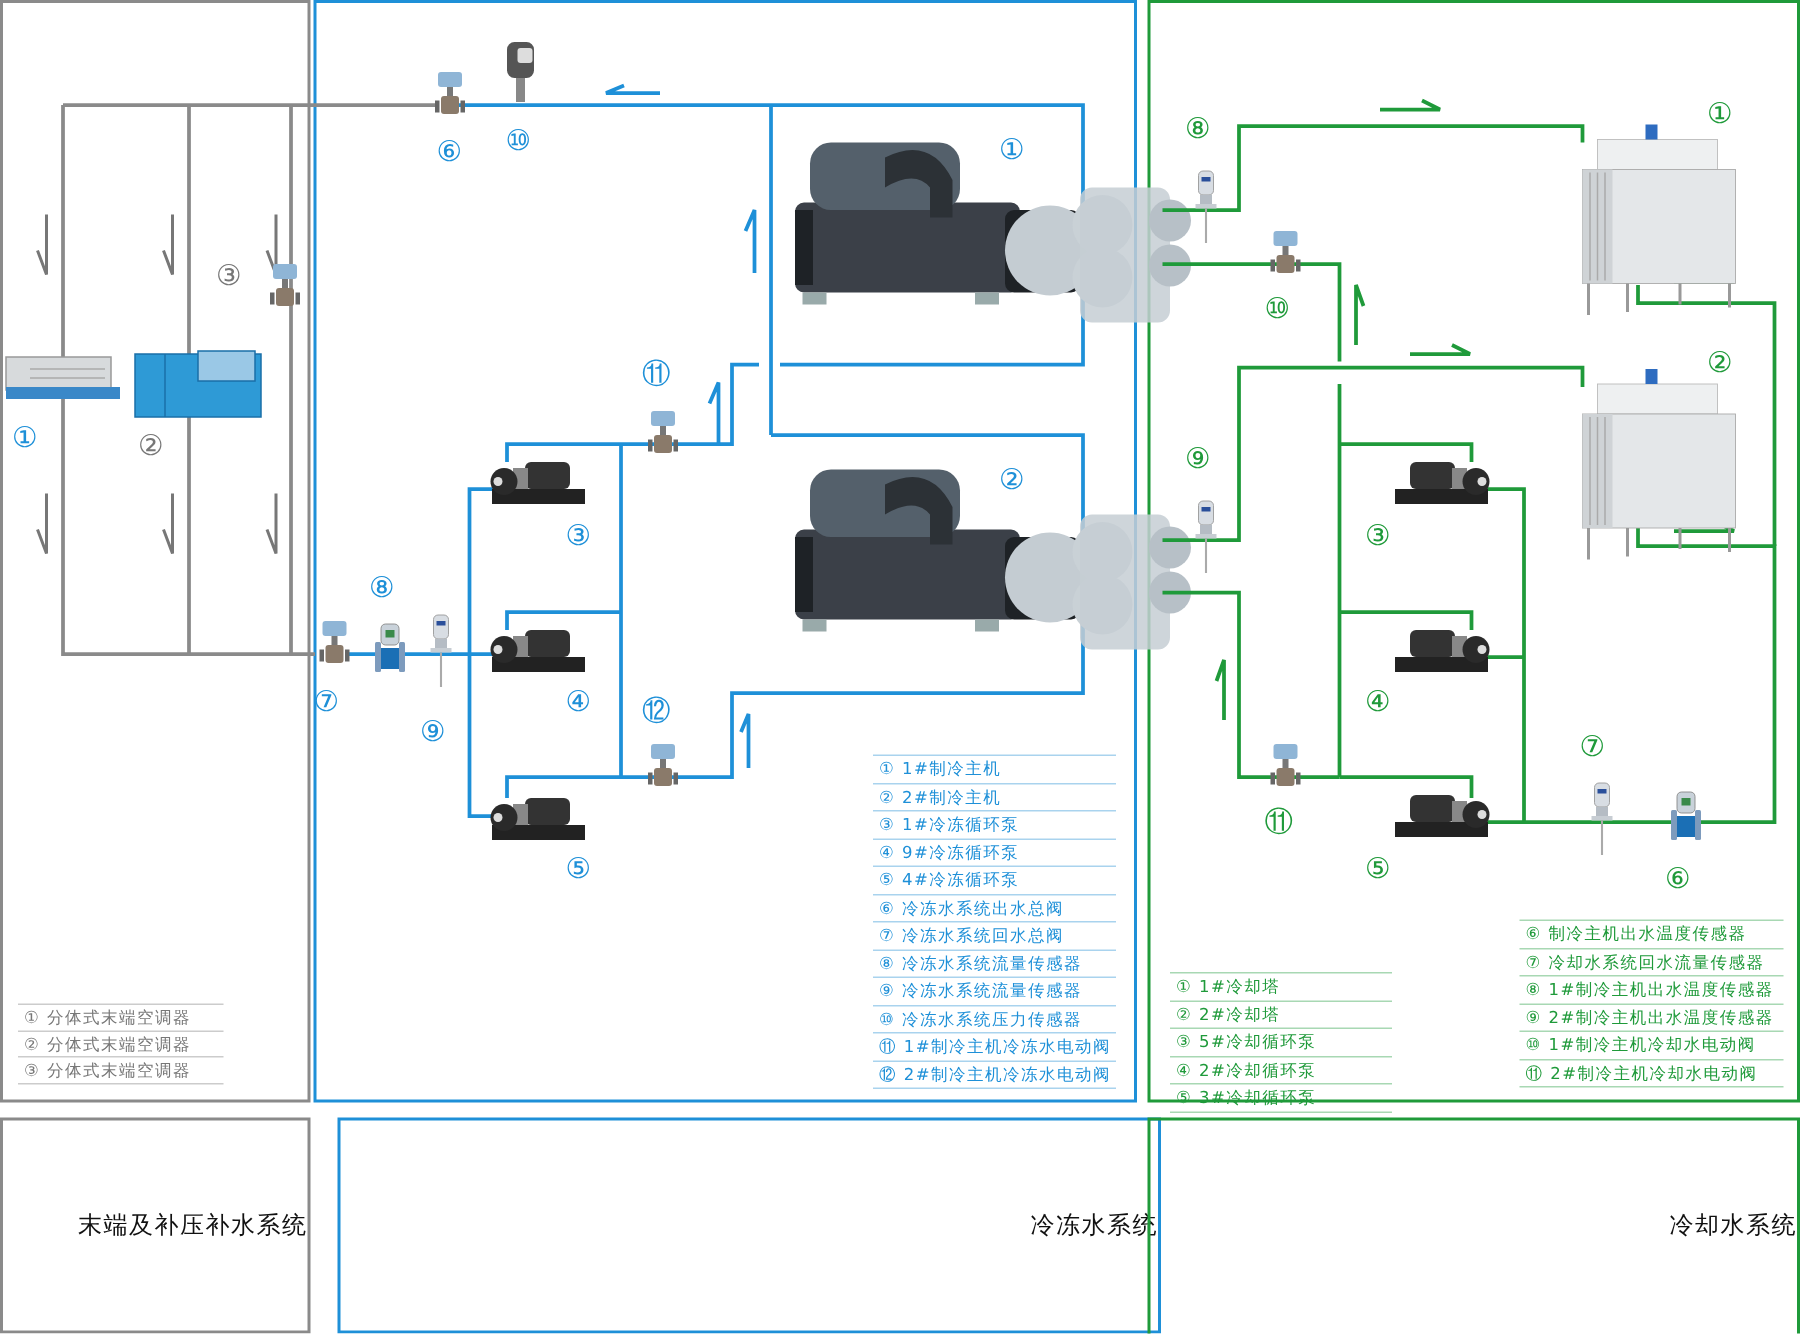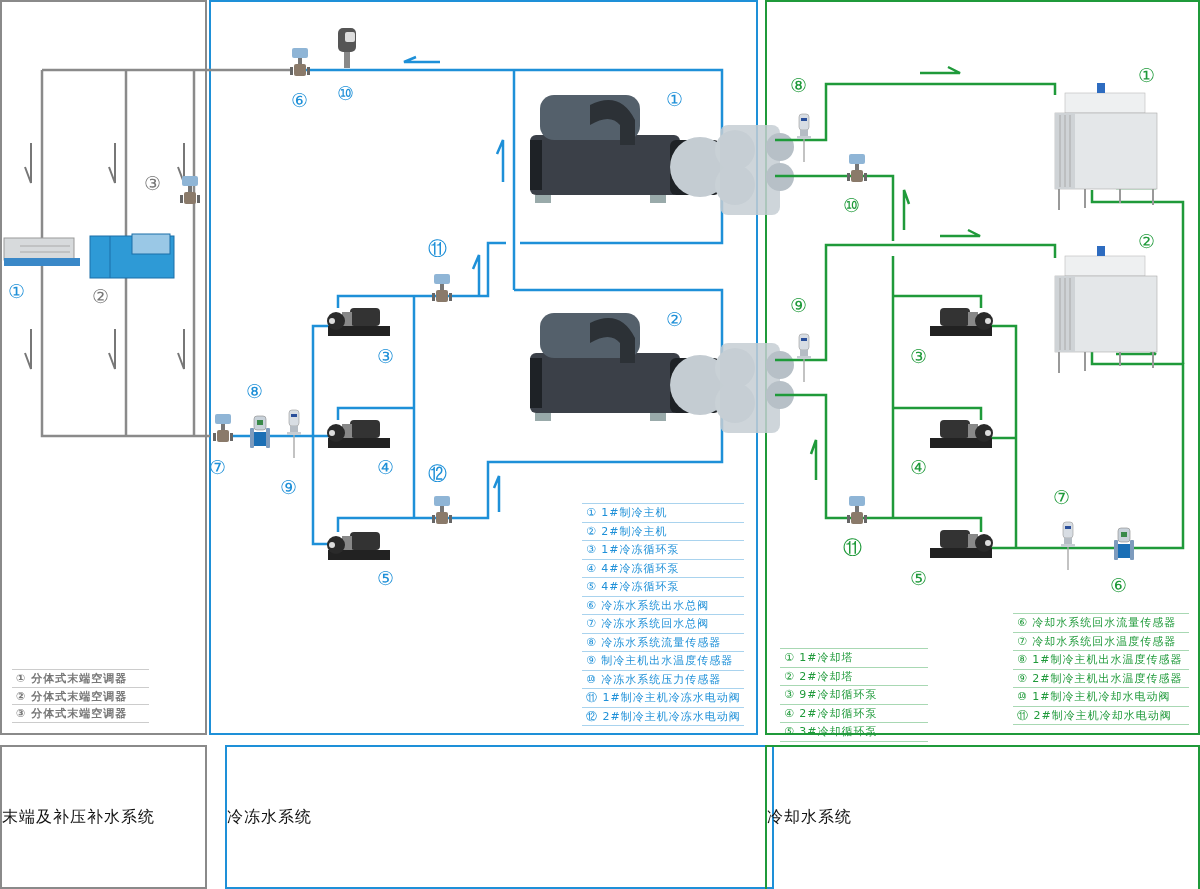--- a/index.html
+++ b/index.html
@@ -4,27 +4,27 @@
 <style>
   html,body{margin:0;padding:0;background:#fff;}
   body{width:1200px;height:889px;position:relative;overflow:hidden;font-family:"DejaVu Sans",sans-serif;}
   .panel{position:absolute;box-sizing:border-box;}
   #p-term{left:0;top:0;width:207px;height:735px;border:2px solid #8a8a8a;}
   #p-chill{left:209px;top:0;width:549px;height:735px;border:2px solid #1e90d8;}
   #p-cool{left:765px;top:0;width:435px;height:735px;border:2px solid #1f9a3a;}
   #f-term{left:0;top:745px;width:207px;height:144px;border:2px solid #8a8a8a;}
   #f-chill{left:209px;top:745px;width:549px;height:144px;border:2px solid #1e90d8;margin-left:16px;}
   #f-cool{left:765px;top:745px;width:435px;height:148px;border:2px solid #1f9a3a;padding-left:38px;}
-  .ftitle{position:absolute;left:0;right:0;top:60px;text-align:left;font-size:16px;color:#111;letter-spacing:1px;}
+  .ftitle{position:absolute;left:0;right:0;top:60px;text-align:right;font-size:16px;color:#111;letter-spacing:1px;}
   svg#diagram{position:absolute;left:0;top:0;width:1200px;height:740px;}
   .num{font-family:"DejaVu Serif",serif;font-size:19px;}
   .legend{position:absolute;font-size:11px;letter-spacing:1px;}
   .legend .row{height:17.5px;line-height:17px;border-bottom:1px solid;padding-left:4px;white-space:nowrap;}
   .legend .row:first-child{border-top:1px solid;}
-  #lg-term{left:12px;top:669px;width:137px;color:#777;font-weight:bold;}
+  #lg-term{left:12px;top:669px;width:137px;color:#777;}
   #lg-term .row{border-color:#ccc;height:16.5px;}
   #lg-chill{left:582px;top:503px;width:162px;color:#1e90d8;}
   #lg-chill .row{border-color:#a9d3ee;}
   #lg-cool1{left:780px;top:648px;width:148px;color:#1f9a3a;}
   #lg-cool1 .row{border-color:#a8d8b3;}
   #lg-cool2{left:1013px;top:613px;width:176px;color:#1f9a3a;}
   #lg-cool2 .row{border-color:#a8d8b3;}
 </style>
 </head>
 <body>
@@ -231,42 +231,42 @@
 <div class="legend" id="lg-term">
   <div class="row">① 分体式末端空调器</div>
   <div class="row">② 分体式末端空调器</div>
   <div class="row">③ 分体式末端空调器</div>
 </div>
 
 <div class="legend" id="lg-chill">
   <div class="row">① 1#制冷主机</div>
   <div class="row">② 2#制冷主机</div>
   <div class="row">③ 1#冷冻循环泵</div>
-  <div class="row">④ 4#冷冻循环泵</div>
+  <div class="row">④ 9#冷冻循环泵</div>
   <div class="row">⑤ 4#冷冻循环泵</div>
   <div class="row">⑥ 冷冻水系统出水总阀</div>
   <div class="row">⑦ 冷冻水系统回水总阀</div>
   <div class="row">⑧ 冷冻水系统流量传感器</div>
-  <div class="row">⑨ 制冷主机出水温度传感器</div>
+  <div class="row">⑨ 冷冻水系统流量传感器</div>
   <div class="row">⑩ 冷冻水系统压力传感器</div>
   <div class="row">⑪ 1#制冷主机冷冻水电动阀</div>
   <div class="row">⑫ 2#制冷主机冷冻水电动阀</div>
 </div>
 
 <div class="legend" id="lg-cool1">
   <div class="row">① 1#冷却塔</div>
   <div class="row">② 2#冷却塔</div>
-  <div class="row">③ 9#冷却循环泵</div>
+  <div class="row">③ 5#冷却循环泵</div>
   <div class="row">④ 2#冷却循环泵</div>
   <div class="row">⑤ 3#冷却循环泵</div>
 </div>
 
 <div class="legend" id="lg-cool2">
-  <div class="row">⑥ 冷却水系统回水流量传感器</div>
-  <div class="row">⑦ 冷却水系统回水温度传感器</div>
+  <div class="row">⑥ 制冷主机出水温度传感器</div>
+  <div class="row">⑦ 冷却水系统回水流量传感器</div>
   <div class="row">⑧ 1#制冷主机出水温度传感器</div>
   <div class="row">⑨ 2#制冷主机出水温度传感器</div>
   <div class="row">⑩ 1#制冷主机冷却水电动阀</div>
   <div class="row">⑪ 2#制冷主机冷却水电动阀</div>
 </div>
 
 <div class="panel" id="f-term">
   <div class="ftitle">末端及补压补水系统</div>
 </div>
 <div class="panel" id="f-chill">

